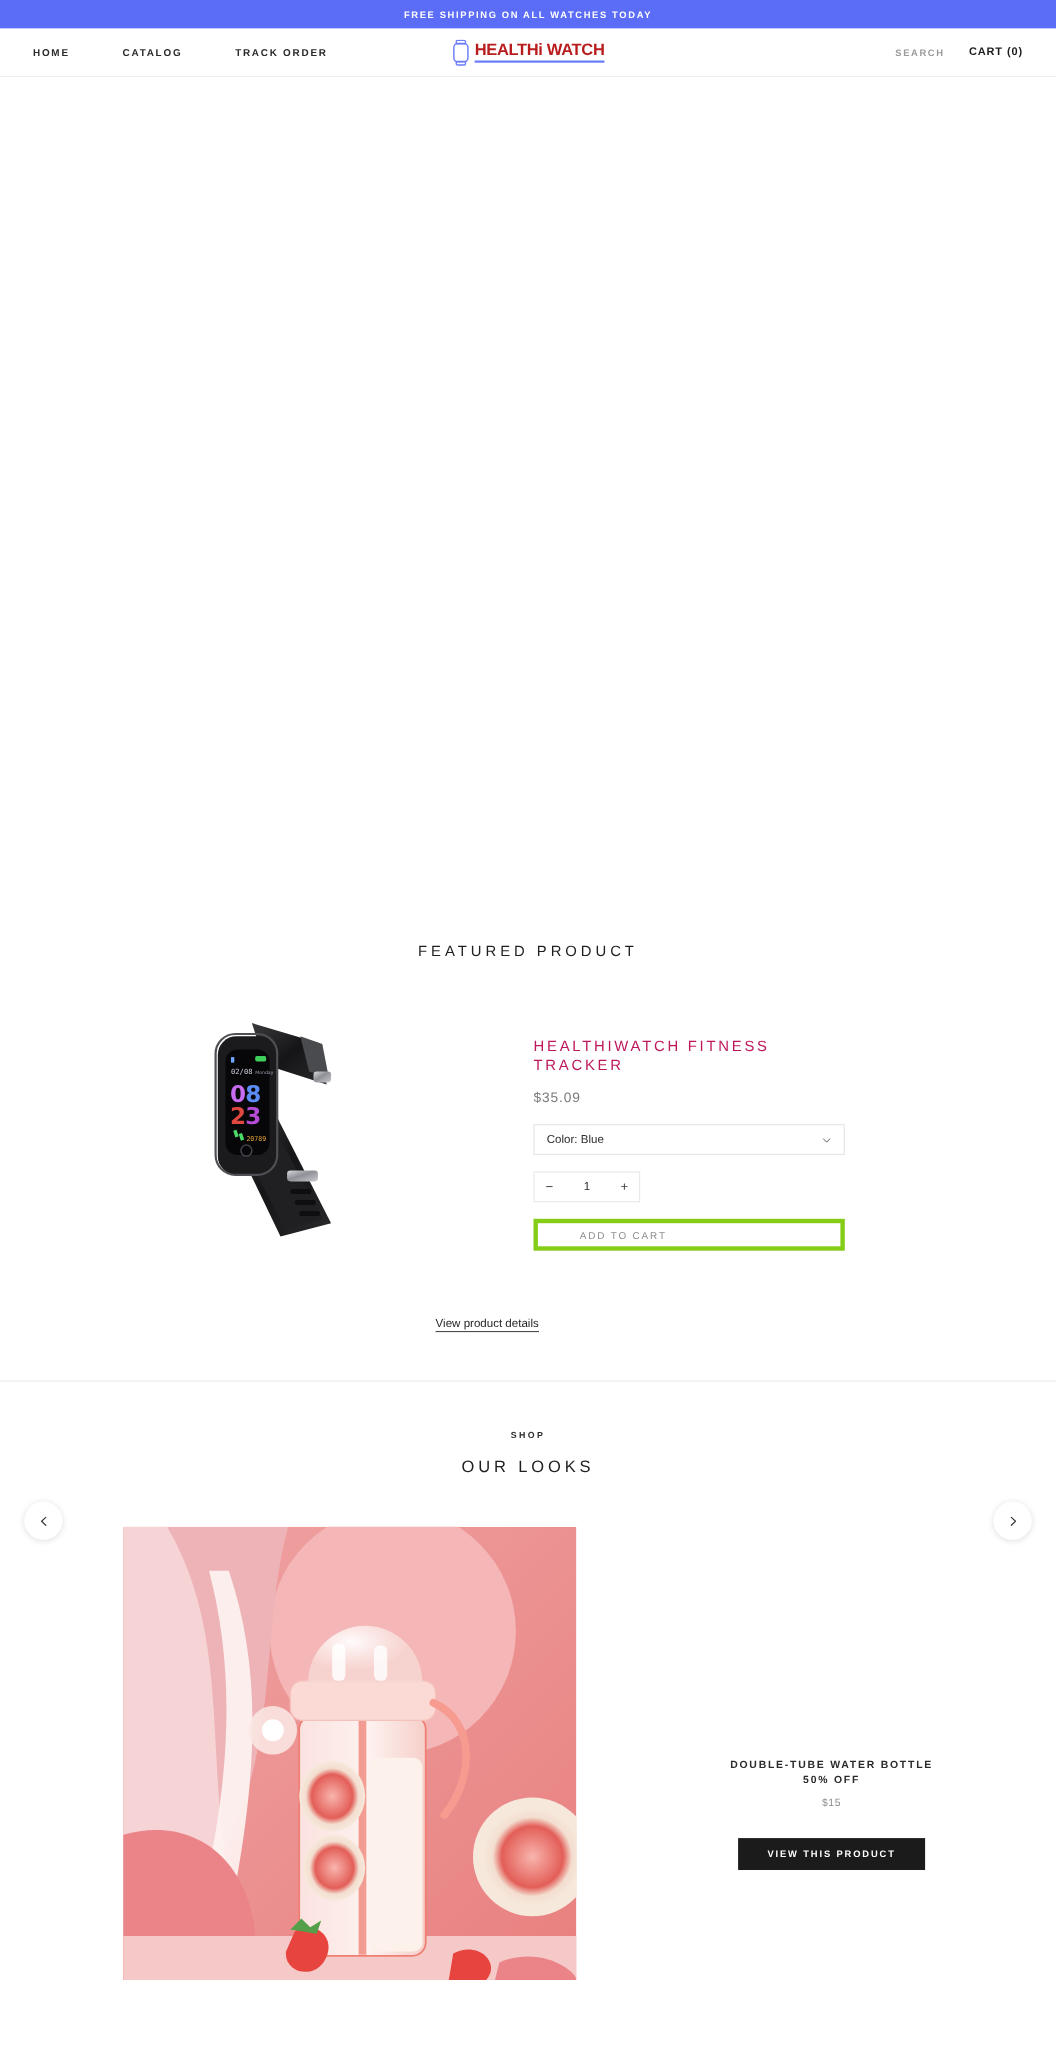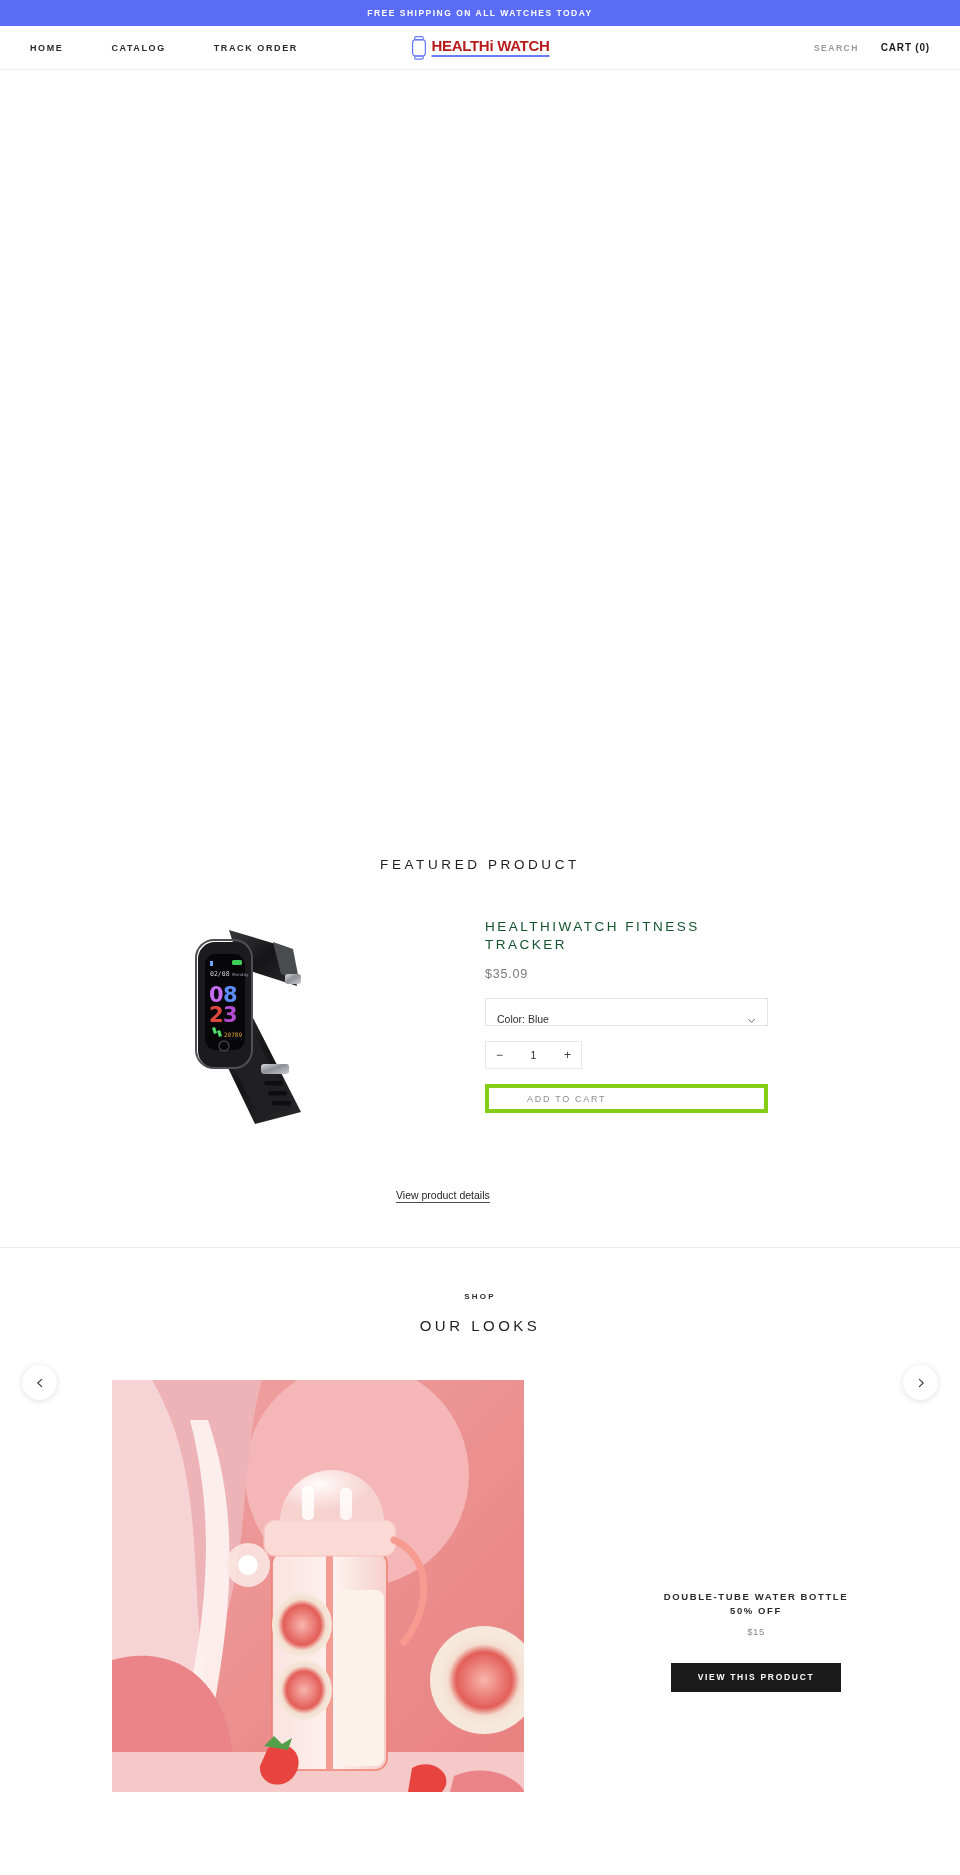--- a/index.html
+++ b/index.html
@@ -91,32 +91,32 @@
     padding: 0 30px;
   }
   .fp-media {
     width: 455px; display: flex; align-items: flex-start; justify-content: center;
     padding-top: 6px;
   }
   .watch-img { width: 162px; height: 205px; display: block; }
   .fp-info { flex: 1; padding-right: 155px; }
   .fp-name {
     font-size: 13.5px; letter-spacing: 2.5px; font-weight: 500;
-    color: #14532d; text-transform: uppercase; line-height: 1.3;
+    color: #be185d; text-transform: uppercase; line-height: 1.3; margin-top: 24px;
   }
   .fp-price {
     margin-top: 14px;
     font-size: 12.5px; letter-spacing: 0.8px; color: #7a7a7a;
   }
   .fp-select {
     margin-top: 17px;
     width: 283px; height: 28px;
     border: 1px solid #e4e4e4;
     background: #fff;
-    display: flex; align-items: flex-end; justify-content: space-between;
+    display: flex; align-items: center; justify-content: space-between;
     padding: 0 11px;
     cursor: pointer;
   }
   .fp-select-label { font-size: 10.5px; color: #2e2e2e; }
   .chev { width: 9px; height: 9px; display:block; }
   .qty {
     margin-top: 15px;
     width: 97px; height: 28px;
     border: 1px solid #e8e8e8;
     display: flex; align-items: center; justify-content: space-between;

